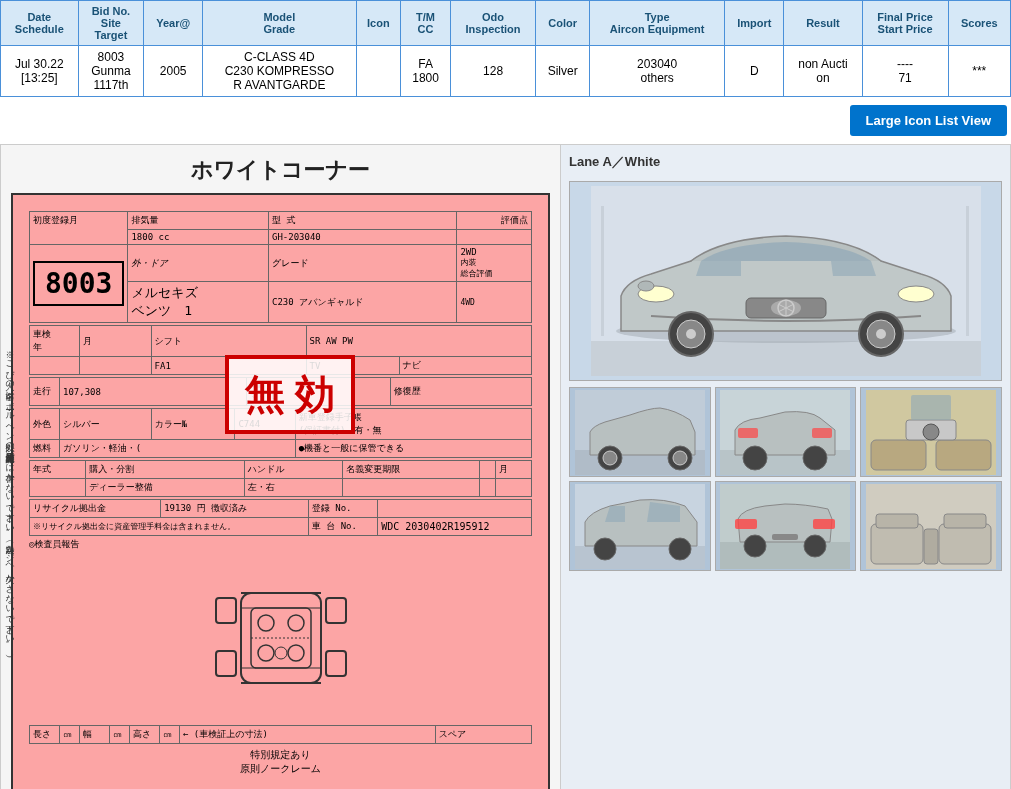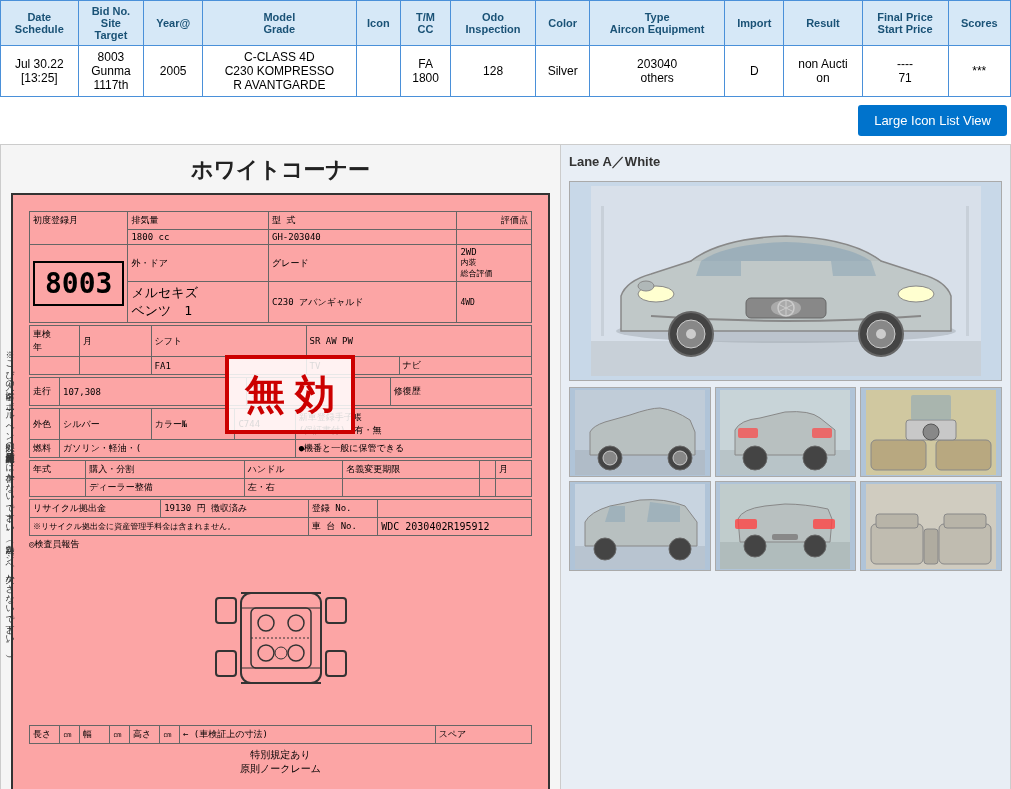--- a/index.html
+++ b/index.html
@@ -26,21 +26,21 @@
       display: flex;
       justify-content: flex-end;
       padding: 8px 4px;
     }
     .large-icon-btn {
       background-color: #0073cc;
       color: white;
       border: none;
       padding: 8px 16px;
       font-size: 13px;
-      font-weight: normal;
+      font-weight: bold;
       cursor: pointer;
       border-radius: 3px;
     }
 
     
     .bottom-section {
       display: flex;
       border: 1px solid #ccc;
       min-height: 550px;
     }
@@ -237,21 +237,21 @@
         </tr>
         <tr>
           <td>1800 cc</td>
           <td>GH-203040</td>
           <td></td>
         </tr>
         <tr>
           <td rowspan="2">
             <div class="lot-number">8003</div>
           </td>
-          <td style="font-size:9px;">外・ドア</td>
+          <td style="font-size:9px;font-style:italic;">外・ドア</td>
           <td style="font-size:9px;">グレード</td>
           <td style="font-size:9px;">2WD<br><span style="font-size:8px;">内装<br>総合評価</span></td>
         </tr>
         <tr>
           <td style="font-size:13px;">メルセキズ<br>ベンツ　1</td>
           <td style="font-size:9px;">C230 アバンギャルド</td>
           <td style="font-size:8px;">4WD</td>
         </tr>
       </tbody>
         </table>

